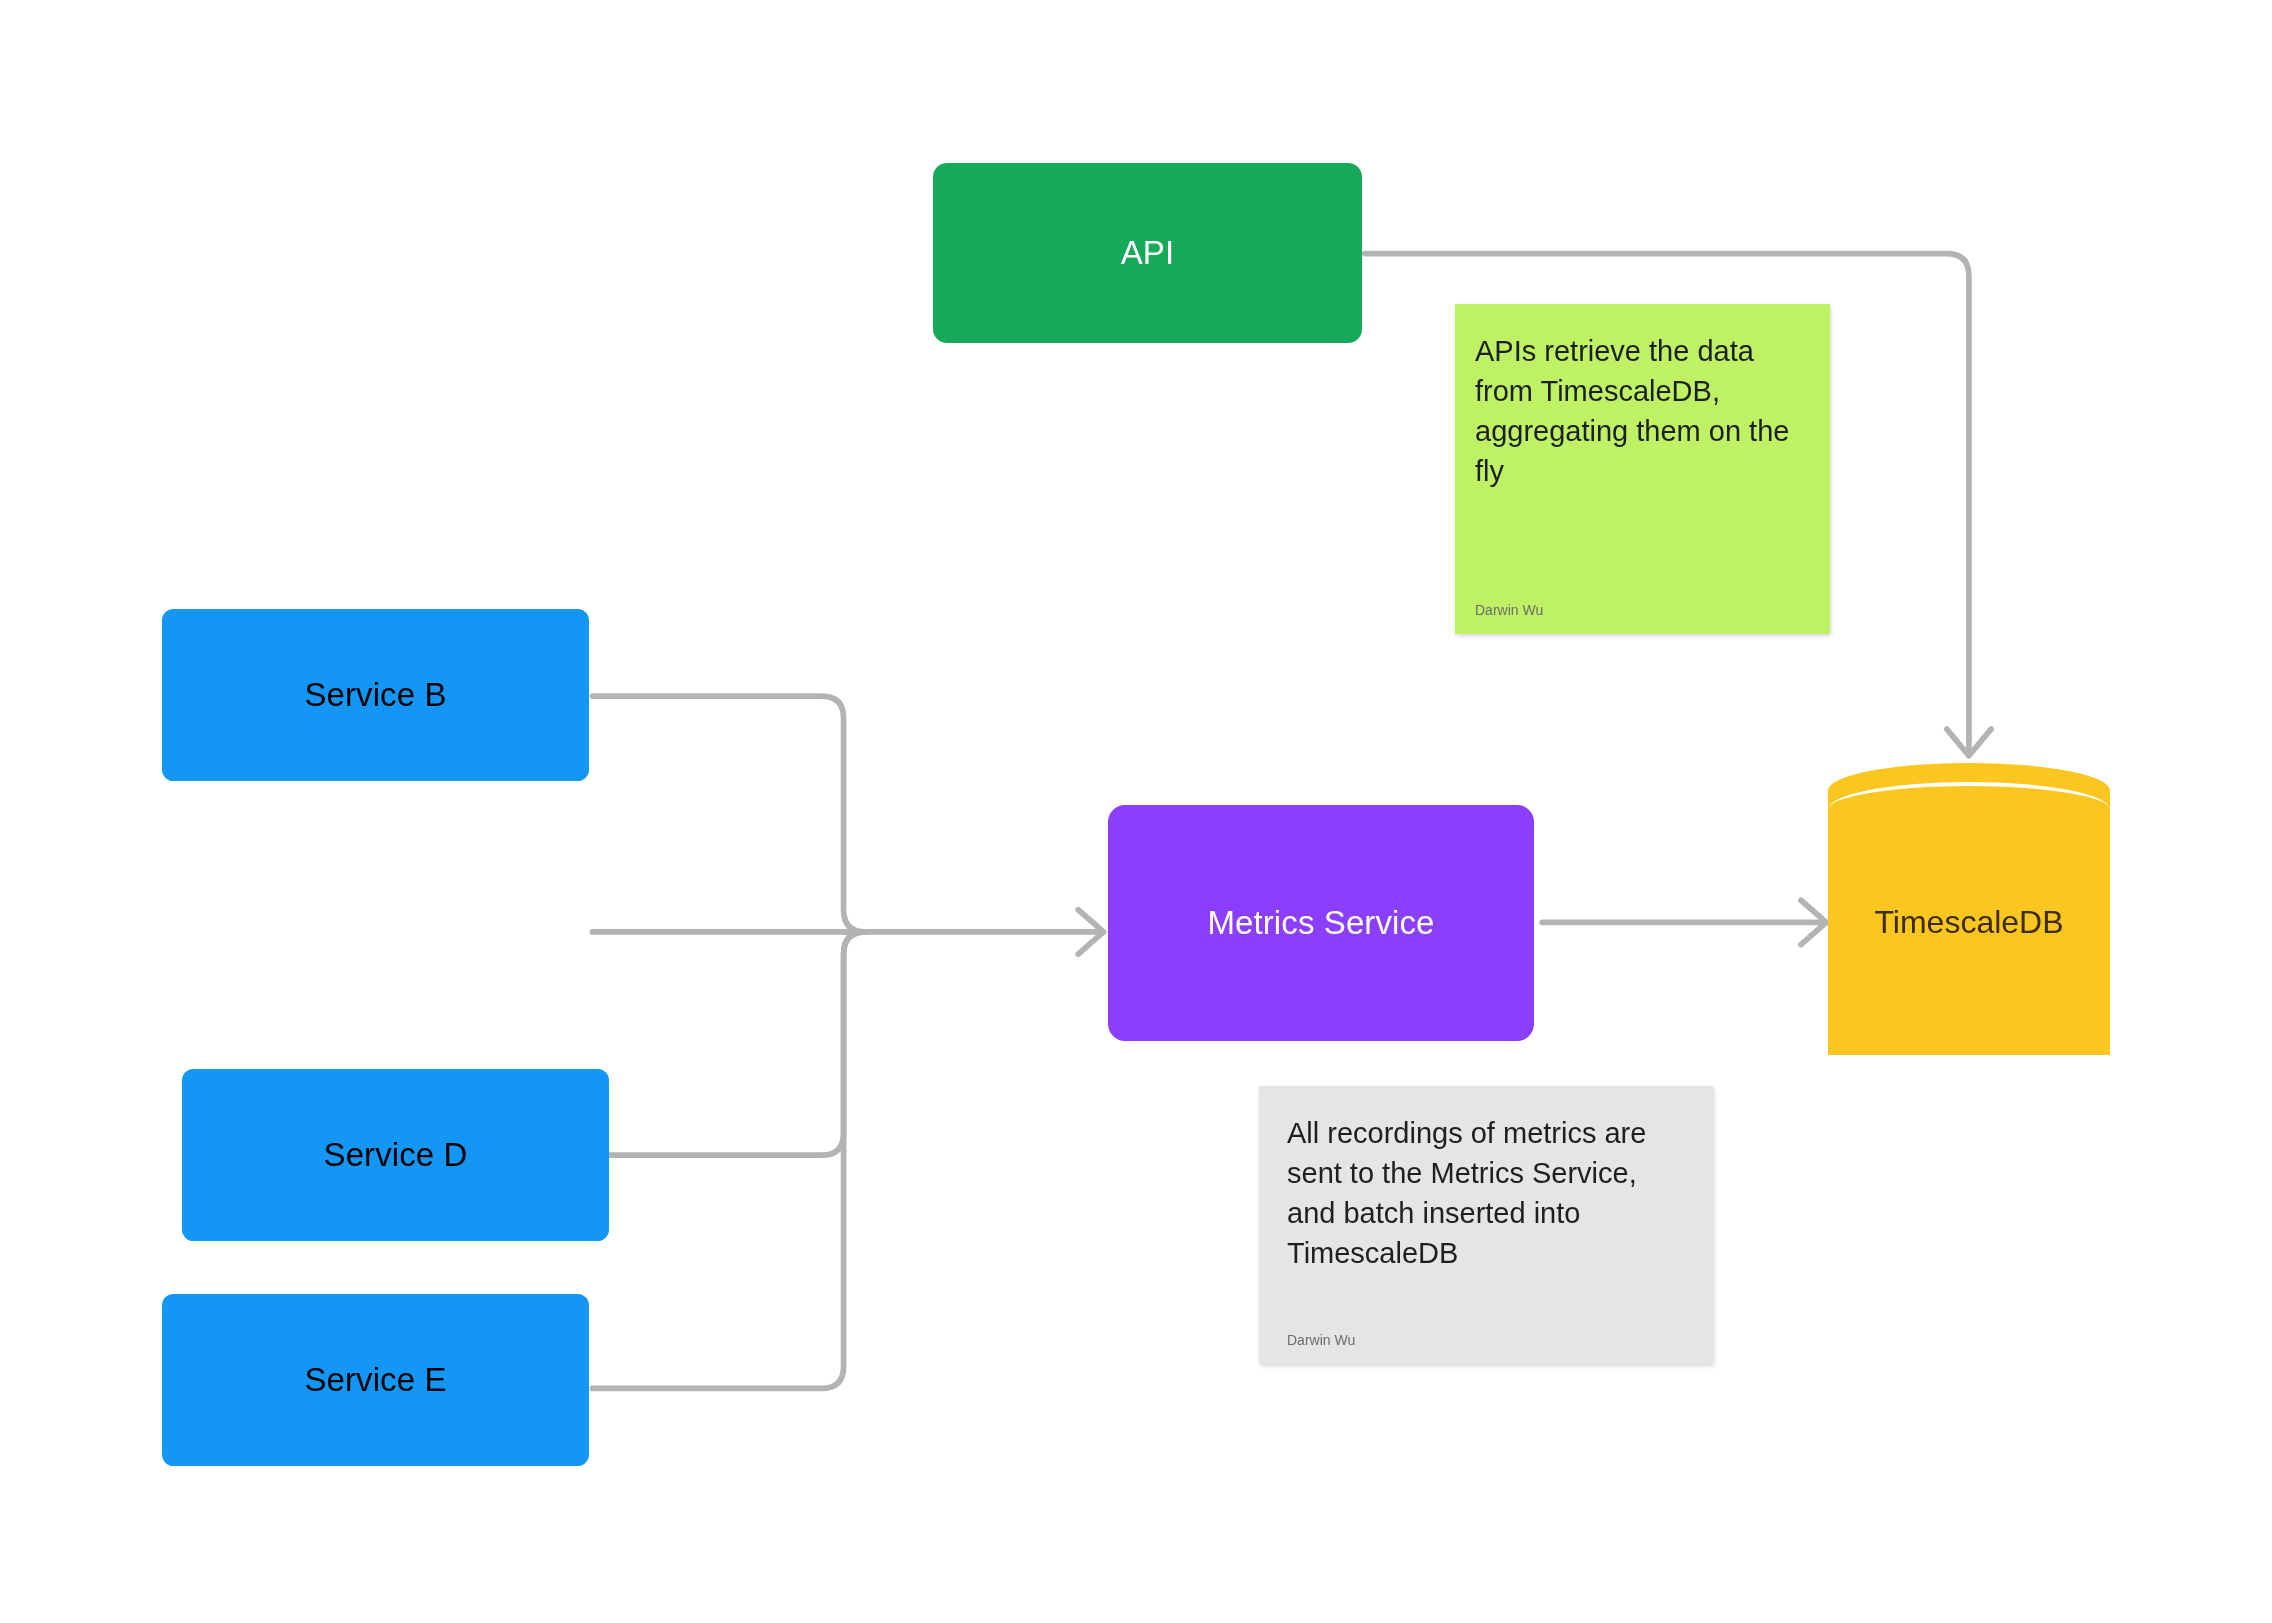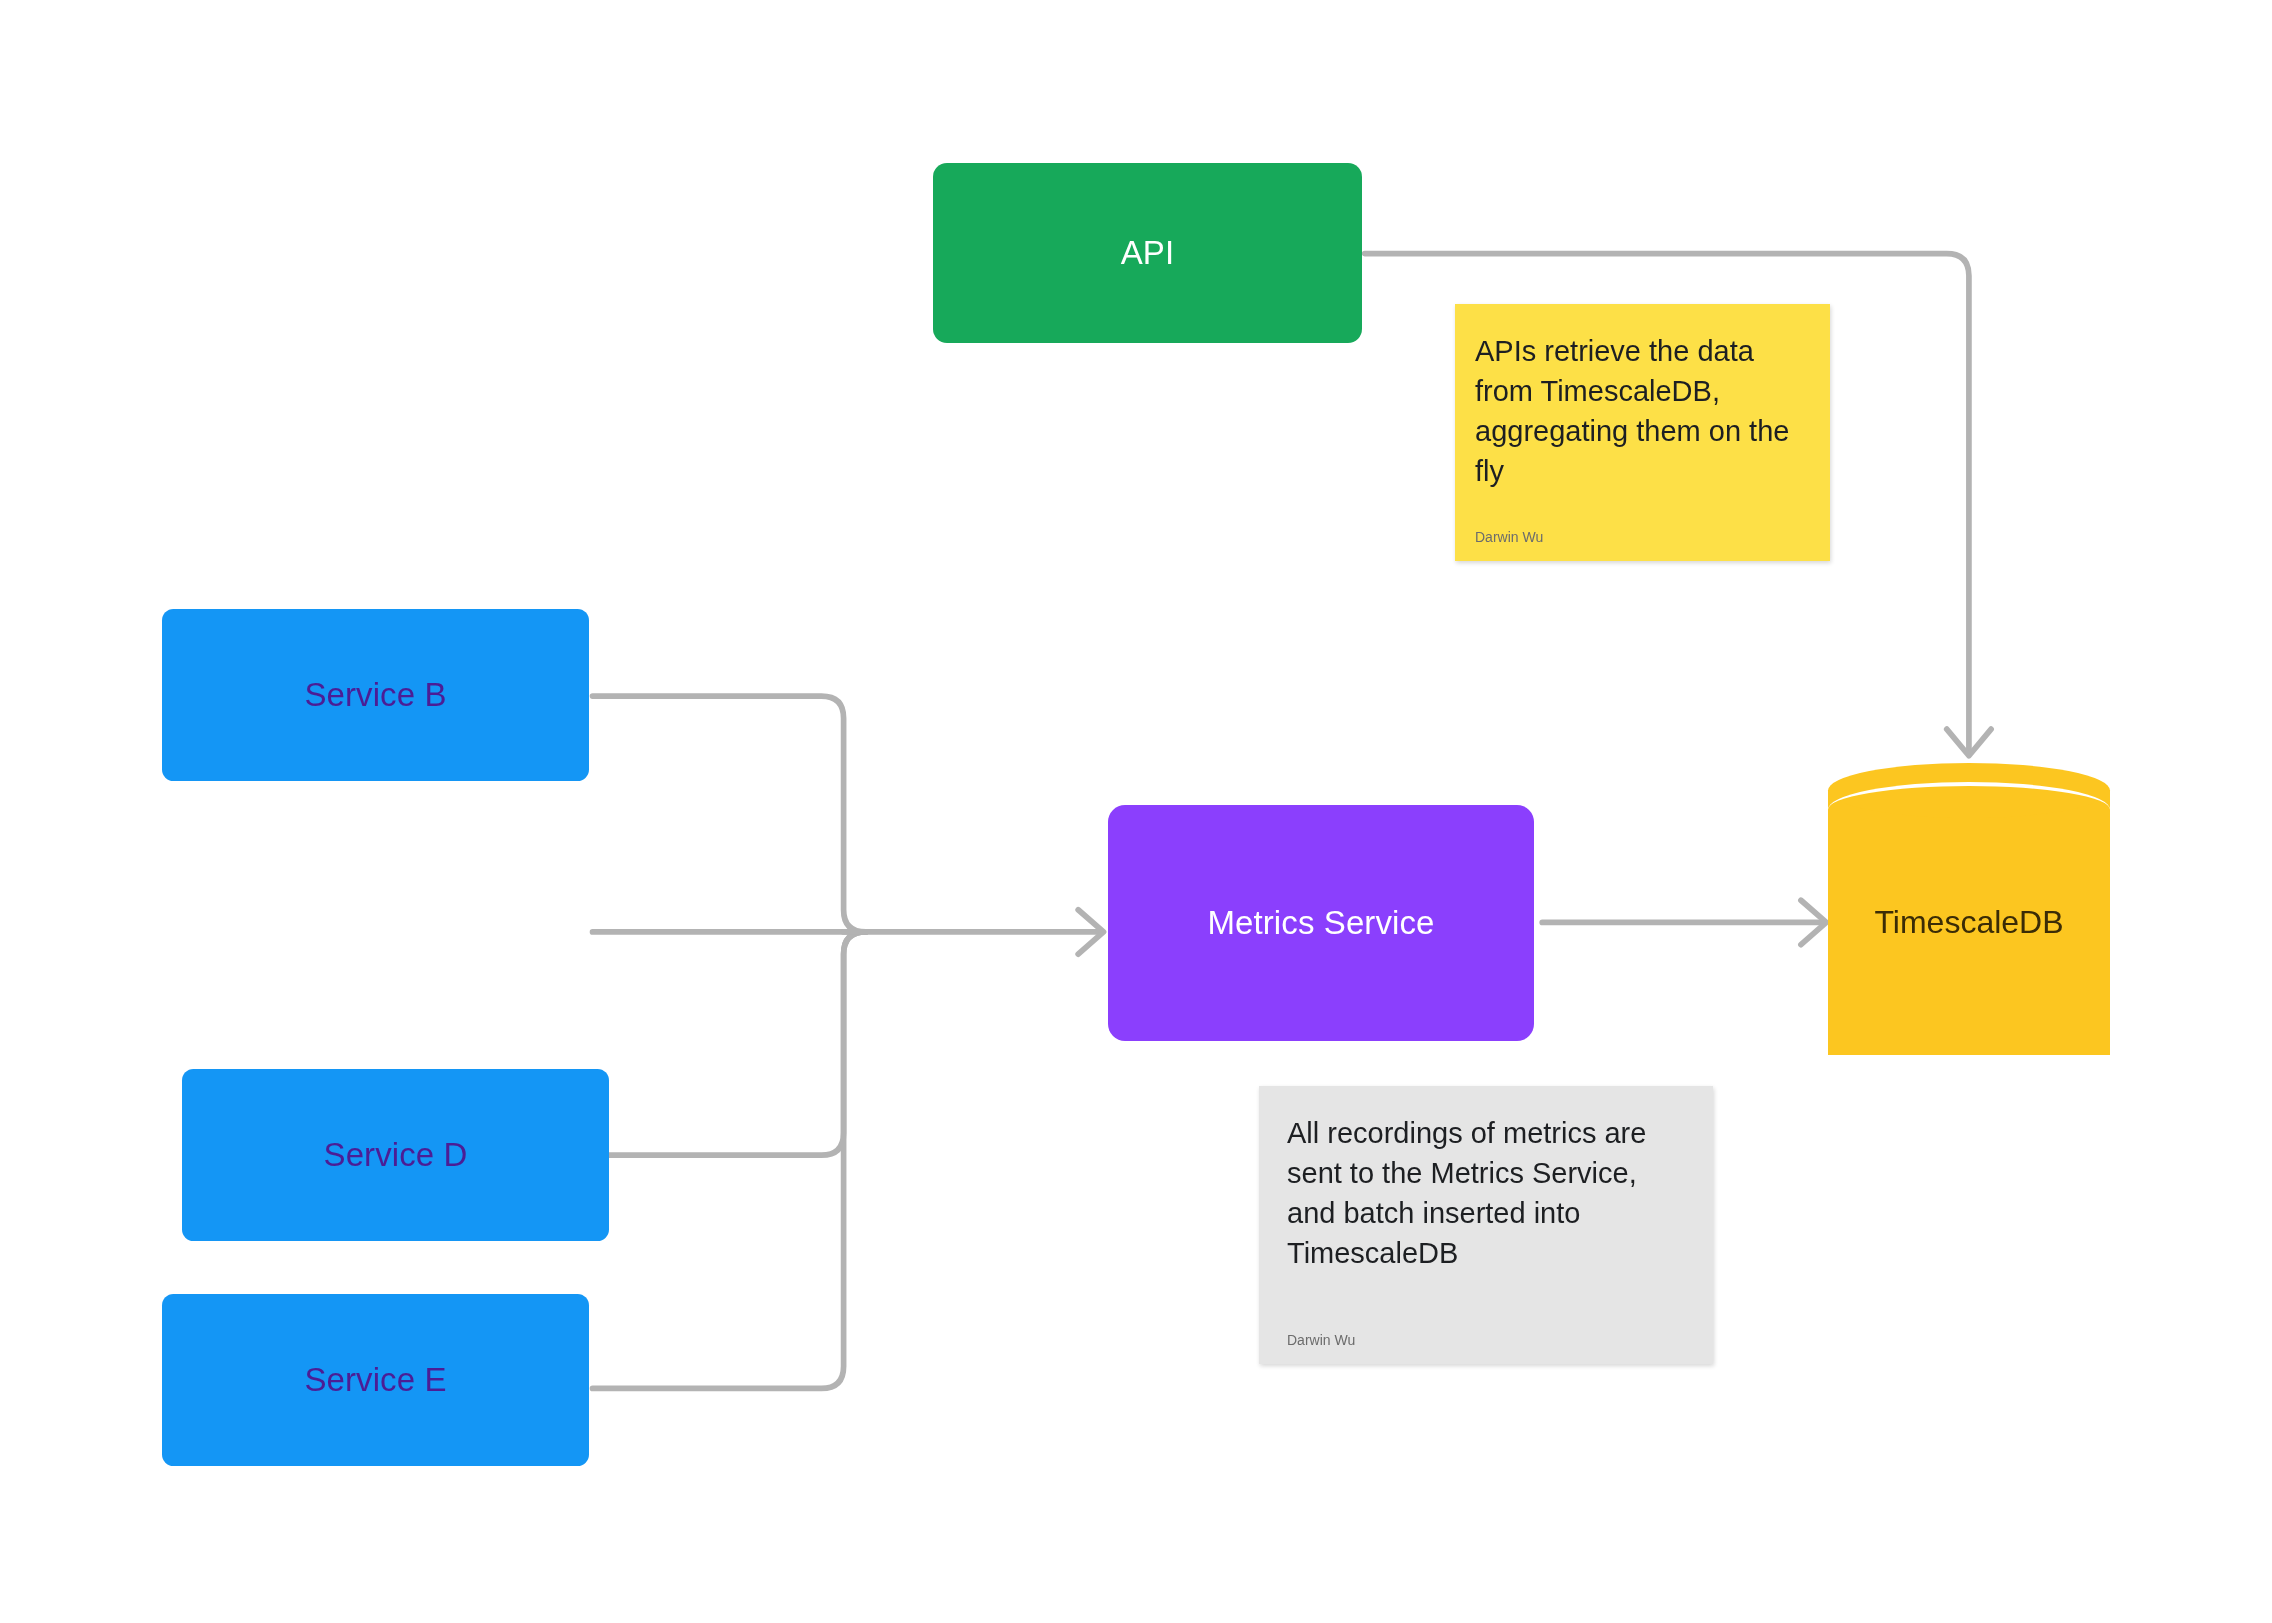--- a/index.html
+++ b/index.html
@@ -40,21 +40,21 @@
   }
 
   
   .service-box {
     background: #1496f5;
     border-radius: 11.4px;
     width: 427px;
     height: 172px;
     left: 162px;
   }
-  .service-box .node-label { color: #4c1d95; }
+  .service-box .node-label { color: #000000; }
 
   
   .api-box {
     background: #17a95a;
     border-radius: 14px;
     left: 933px;
     top: 163px;
     width: 429px;
     height: 180px;
   }
@@ -148,22 +148,22 @@
   }
   .sticky-author {
     margin-top: auto;
     font-size: 14px;
     color: #6c6c6c;
   }
   .sticky-green {
     left: 1455px;
     top: 304px;
     width: 375px;
-    height: 257px;
-    background: #fde047;
+    height: 330px;
+    background: #bef264;
     padding-left: 20px;
   }
   .sticky-purple {
     left: 1259px;
     top: 1086px;
     width: 454px;
     height: 278px;
     background: #e5e5e5;
   }
 </style>

